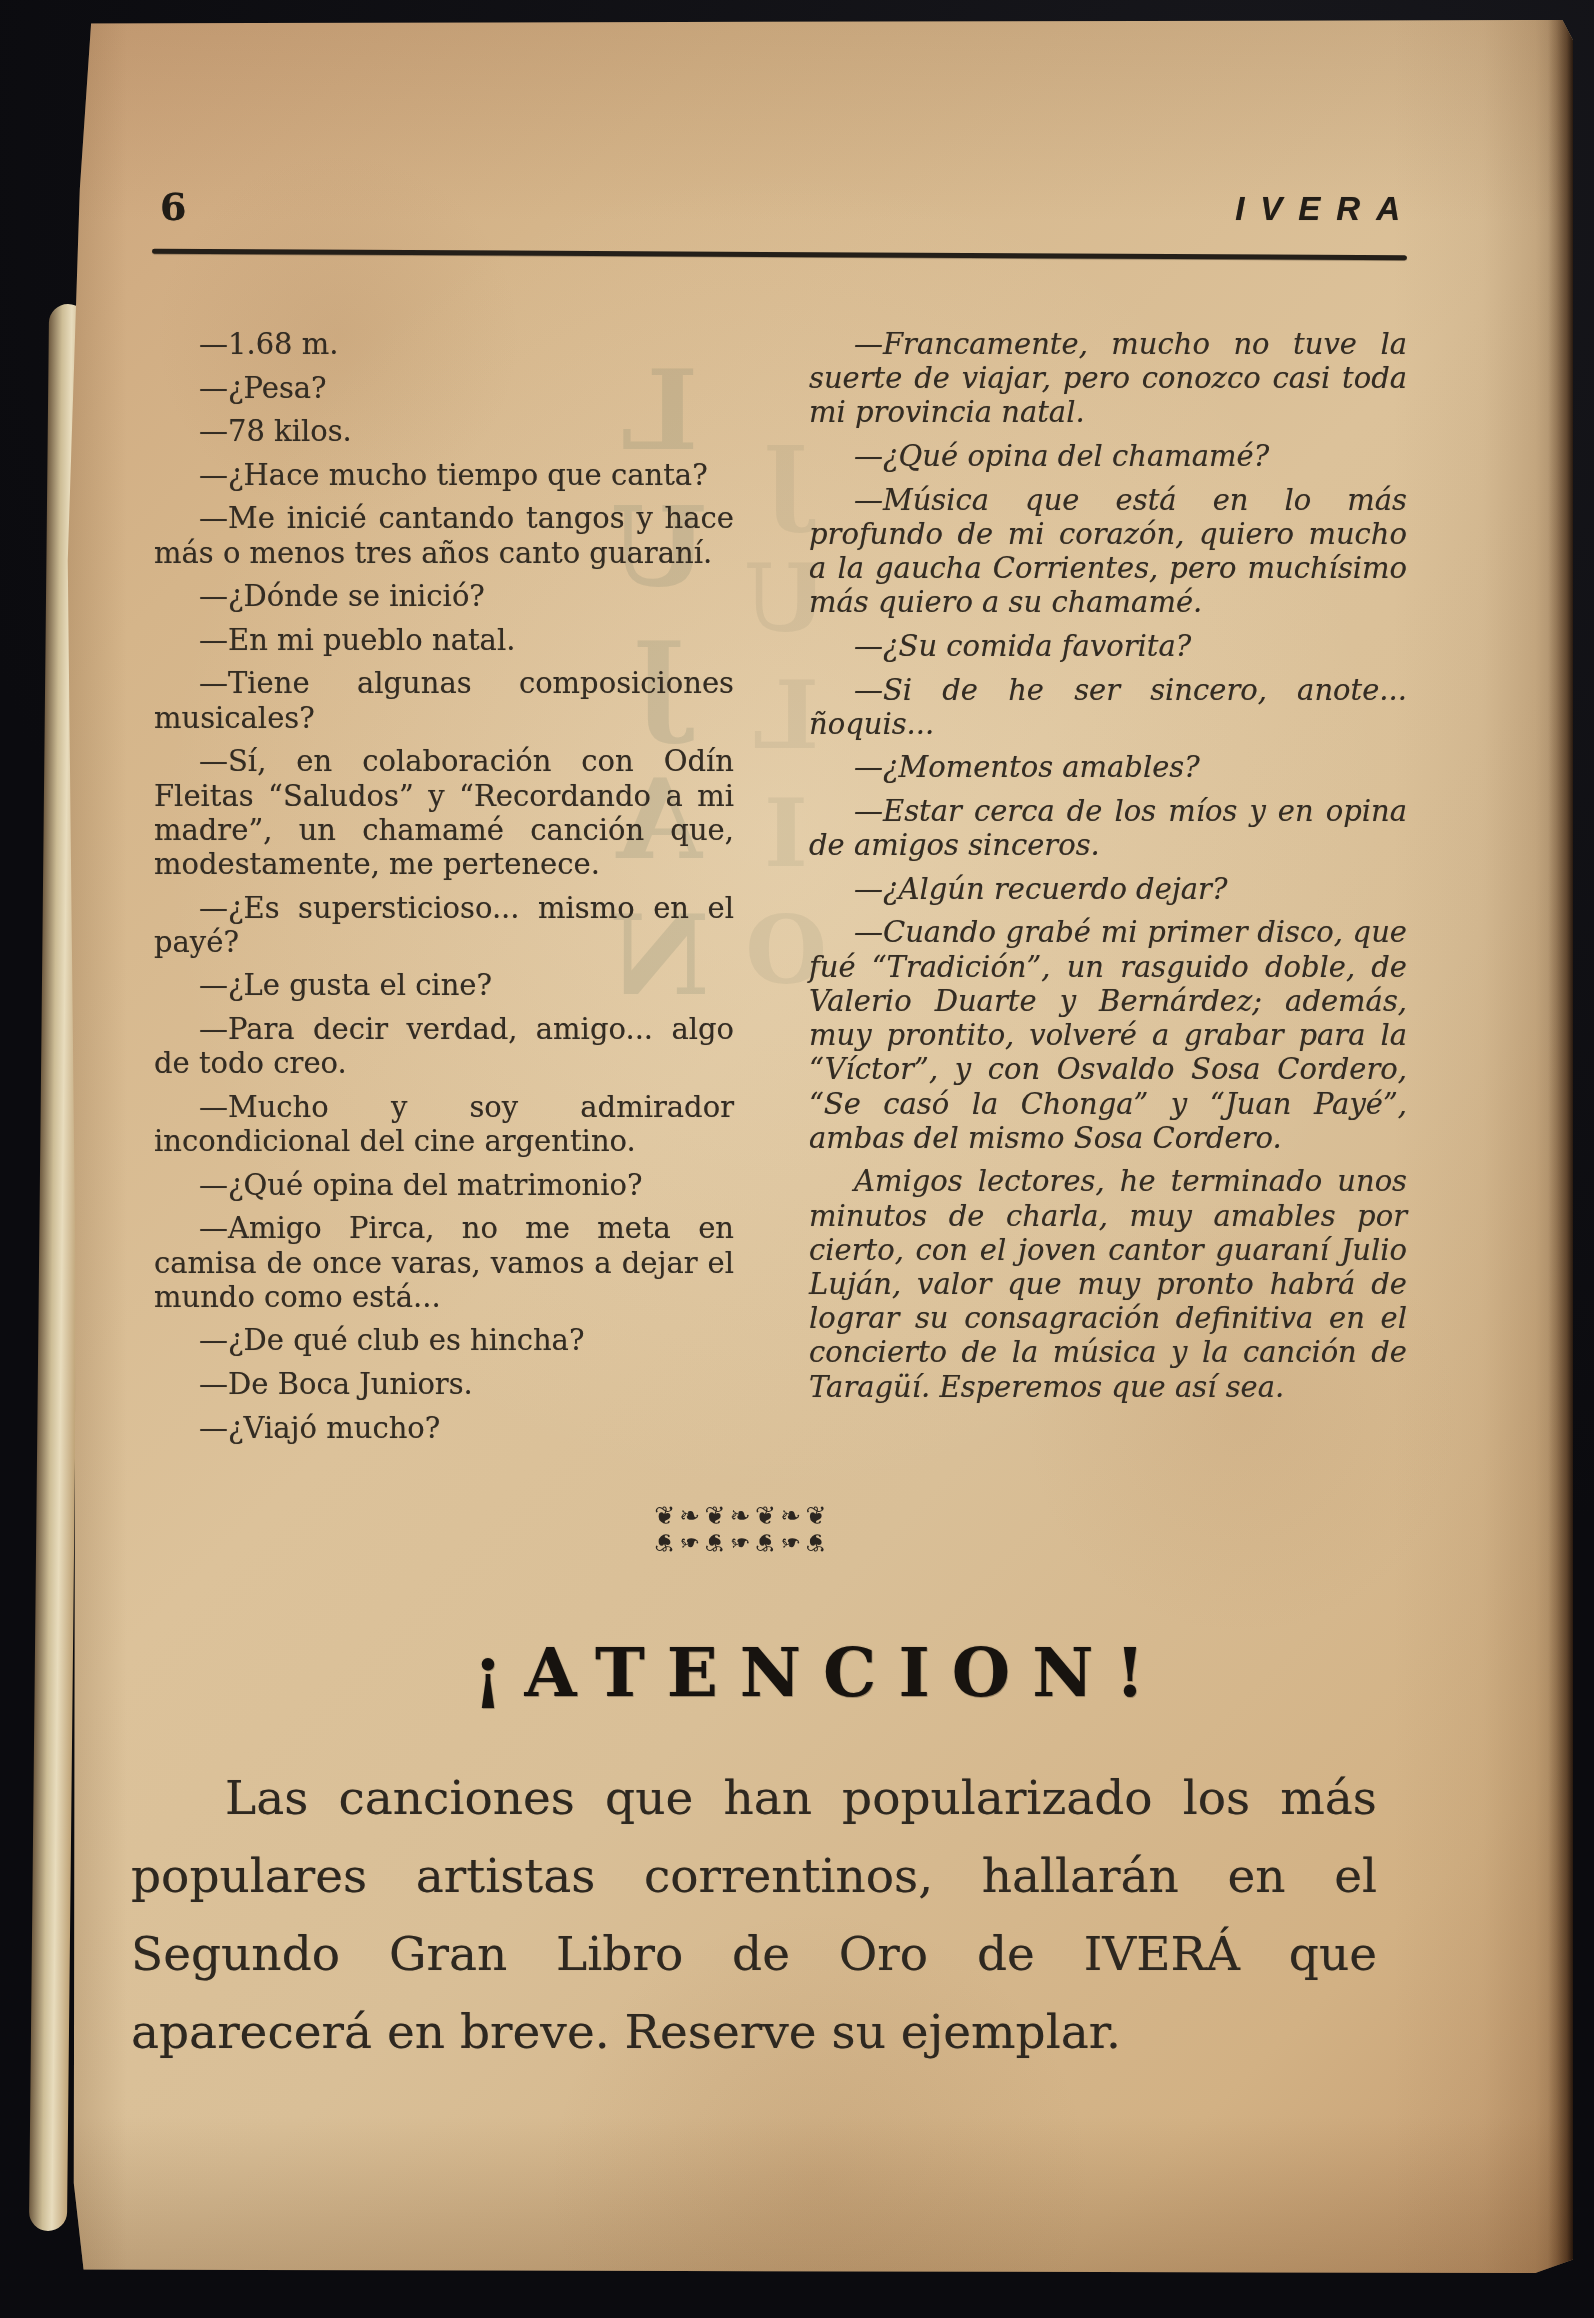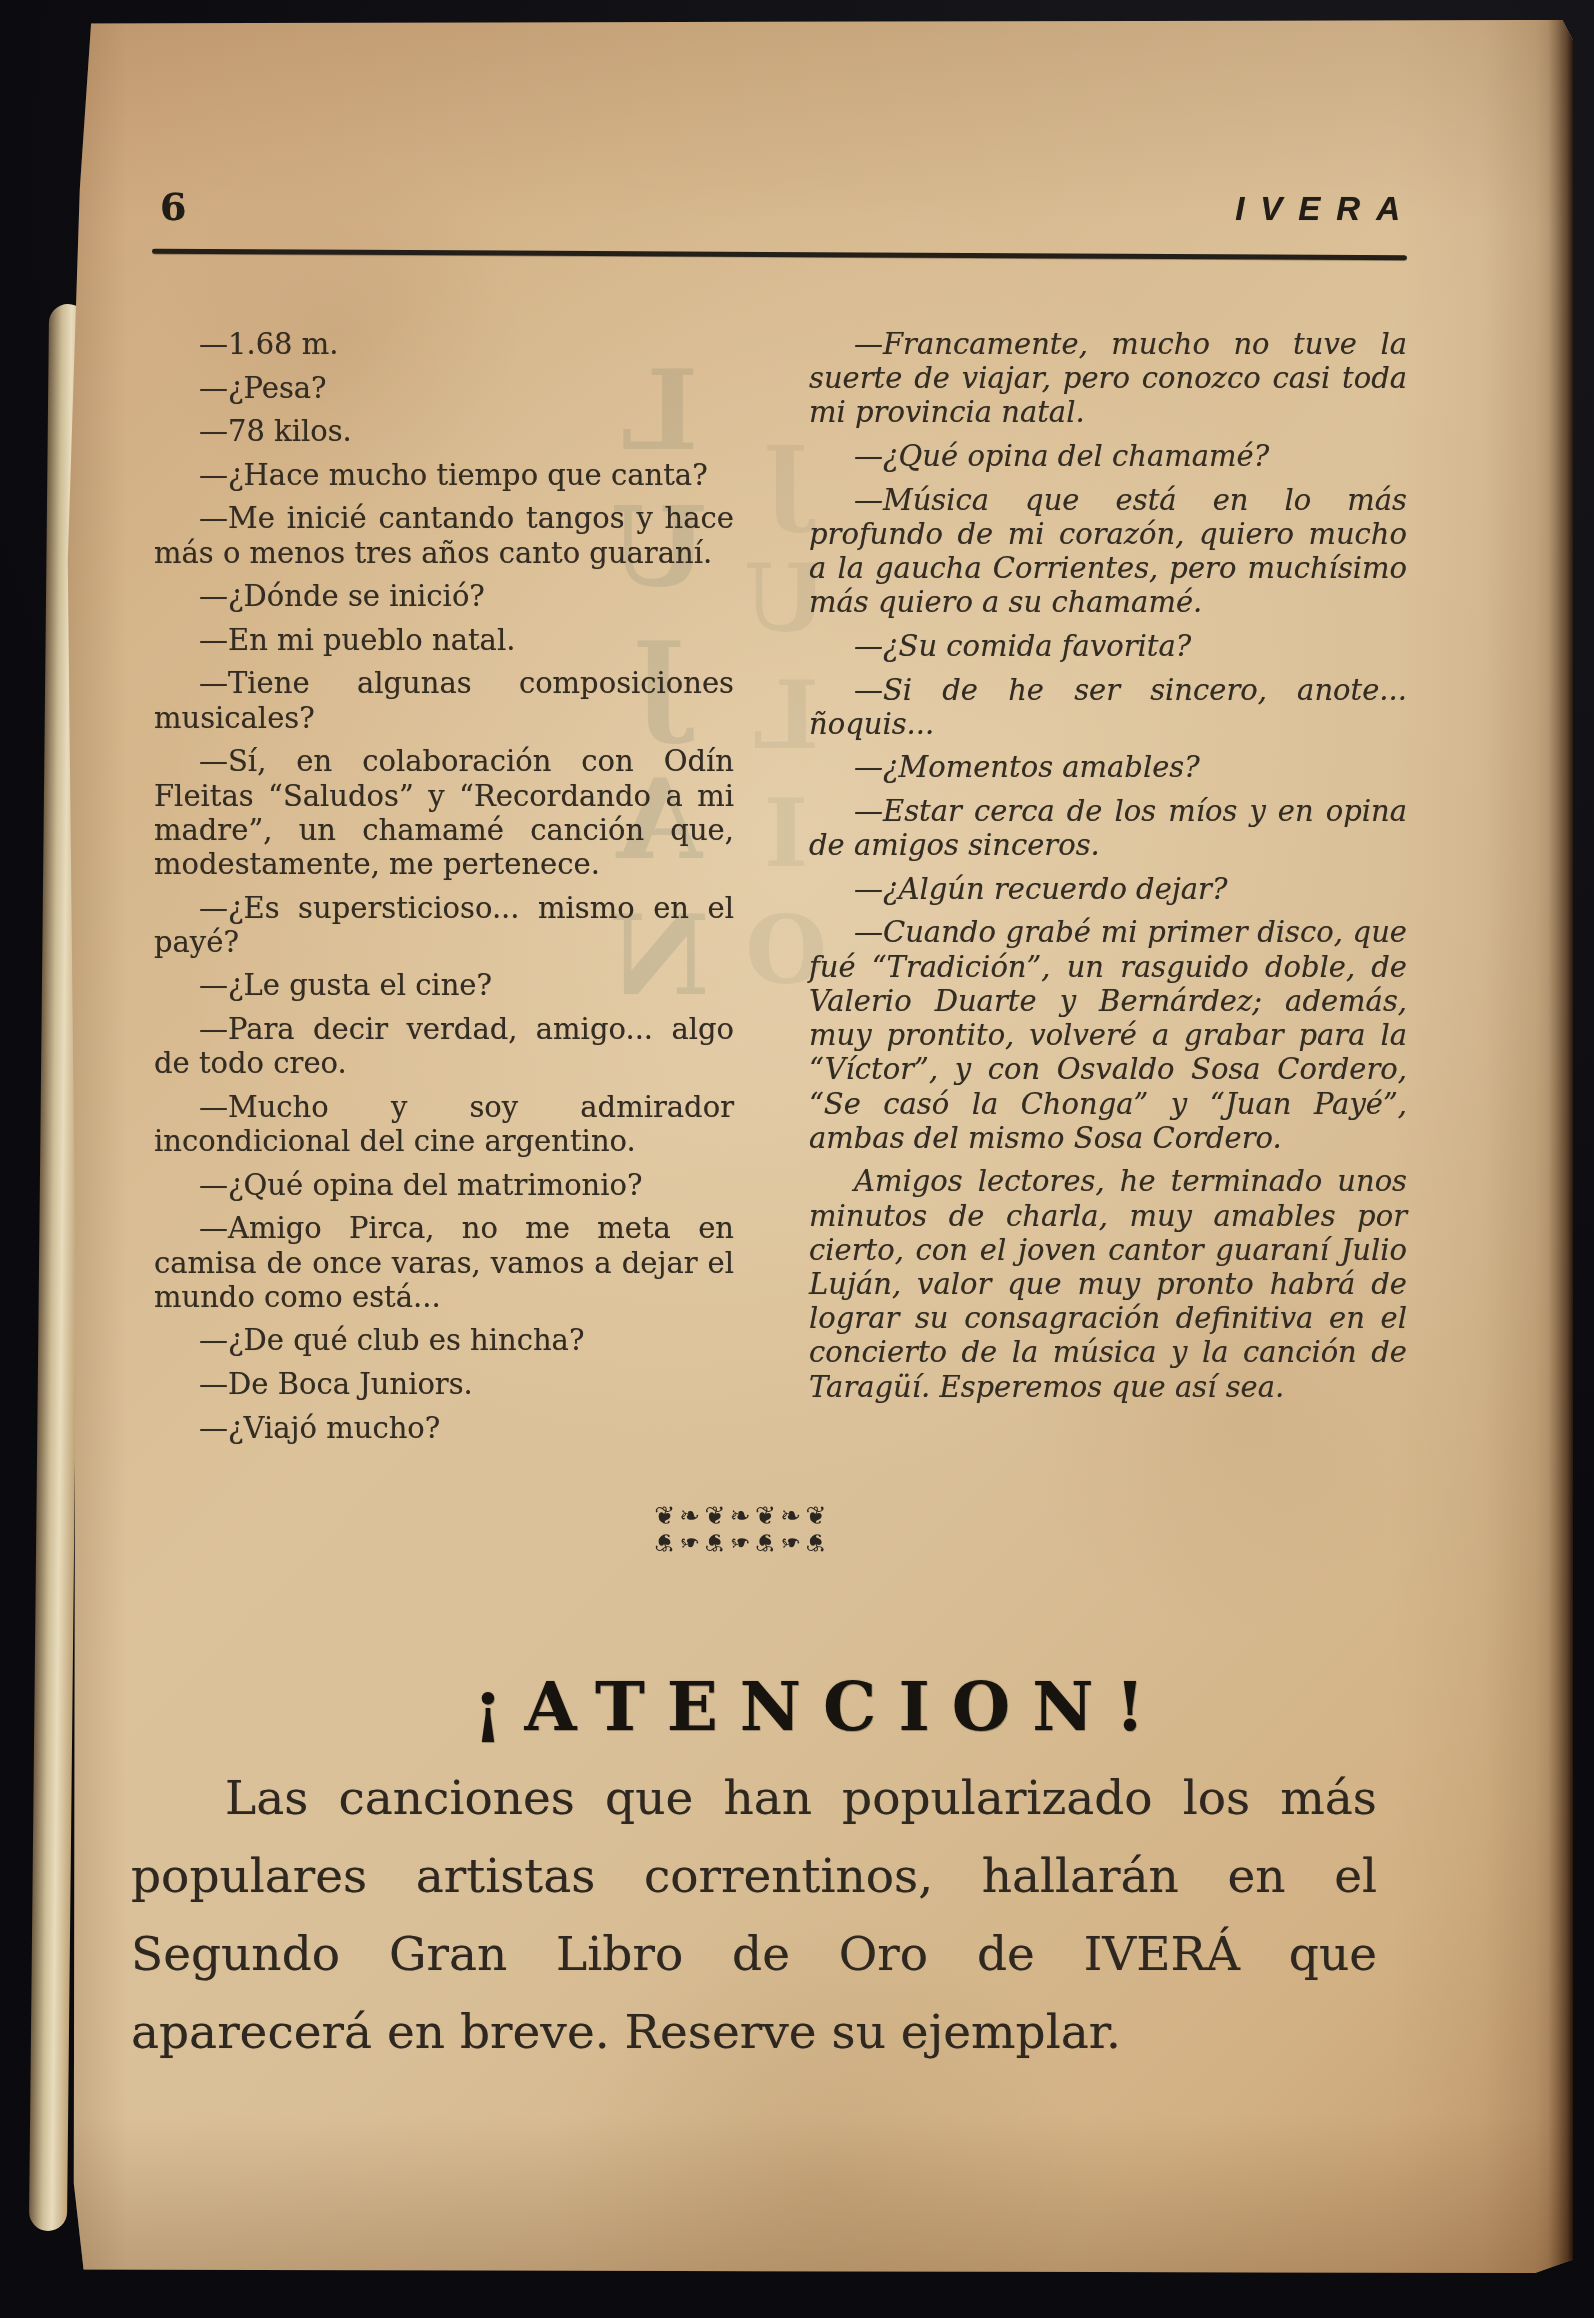--- a/index.html
+++ b/index.html
@@ -47,21 +47,21 @@
     font-family:"DejaVu Serif",serif;font-size:29px;line-height:1.18;color:#332c23;
     text-shadow:0 0 0.7px rgba(55,45,32,0.45);}
   .col.left{left:87px;width:580px;}
   .col.right{left:742px;width:598px;font-style:italic;}
   .col .para{margin:0 0 9.4px 0;text-indent:45px;}
   .orn{position:absolute;left:538px;top:1482px;width:275px;text-align:center;color:#2c2620;}
   .orn .row{font-family:"DejaVu Sans",sans-serif;font-size:25px;line-height:27px;letter-spacing:4.3px;}
   .orn .row.flip{transform:scaleY(-1);}
   .attn{position:absolute;left:0;top:1613px;width:100%;text-align:center;
     font-family:"DejaVu Serif",serif;font-weight:700;font-size:67px;letter-spacing:22px;
-    color:#17130f;text-shadow:0.7px 0.7px 0 rgba(25,18,12,0.25), 0 0 1.4px rgba(25,18,12,0.35);margin-top:34px;}
+    color:#17130f;text-shadow:0.7px 0.7px 0 rgba(25,18,12,0.25), 0 0 1.4px rgba(25,18,12,0.35);}
   .notice{position:absolute;left:64px;top:1739px;width:1246px;text-align:justify;
     font-family:"DejaVu Serif",serif;font-weight:400;font-size:47px;line-height:1.66;
     color:#2e2820;text-indent:94px;text-shadow:0 0 0.7px rgba(45,38,28,0.4);}
 </style>
 </head>
 <body>
 
 <div class="photo">
   <div class="underpages"></div>
 

